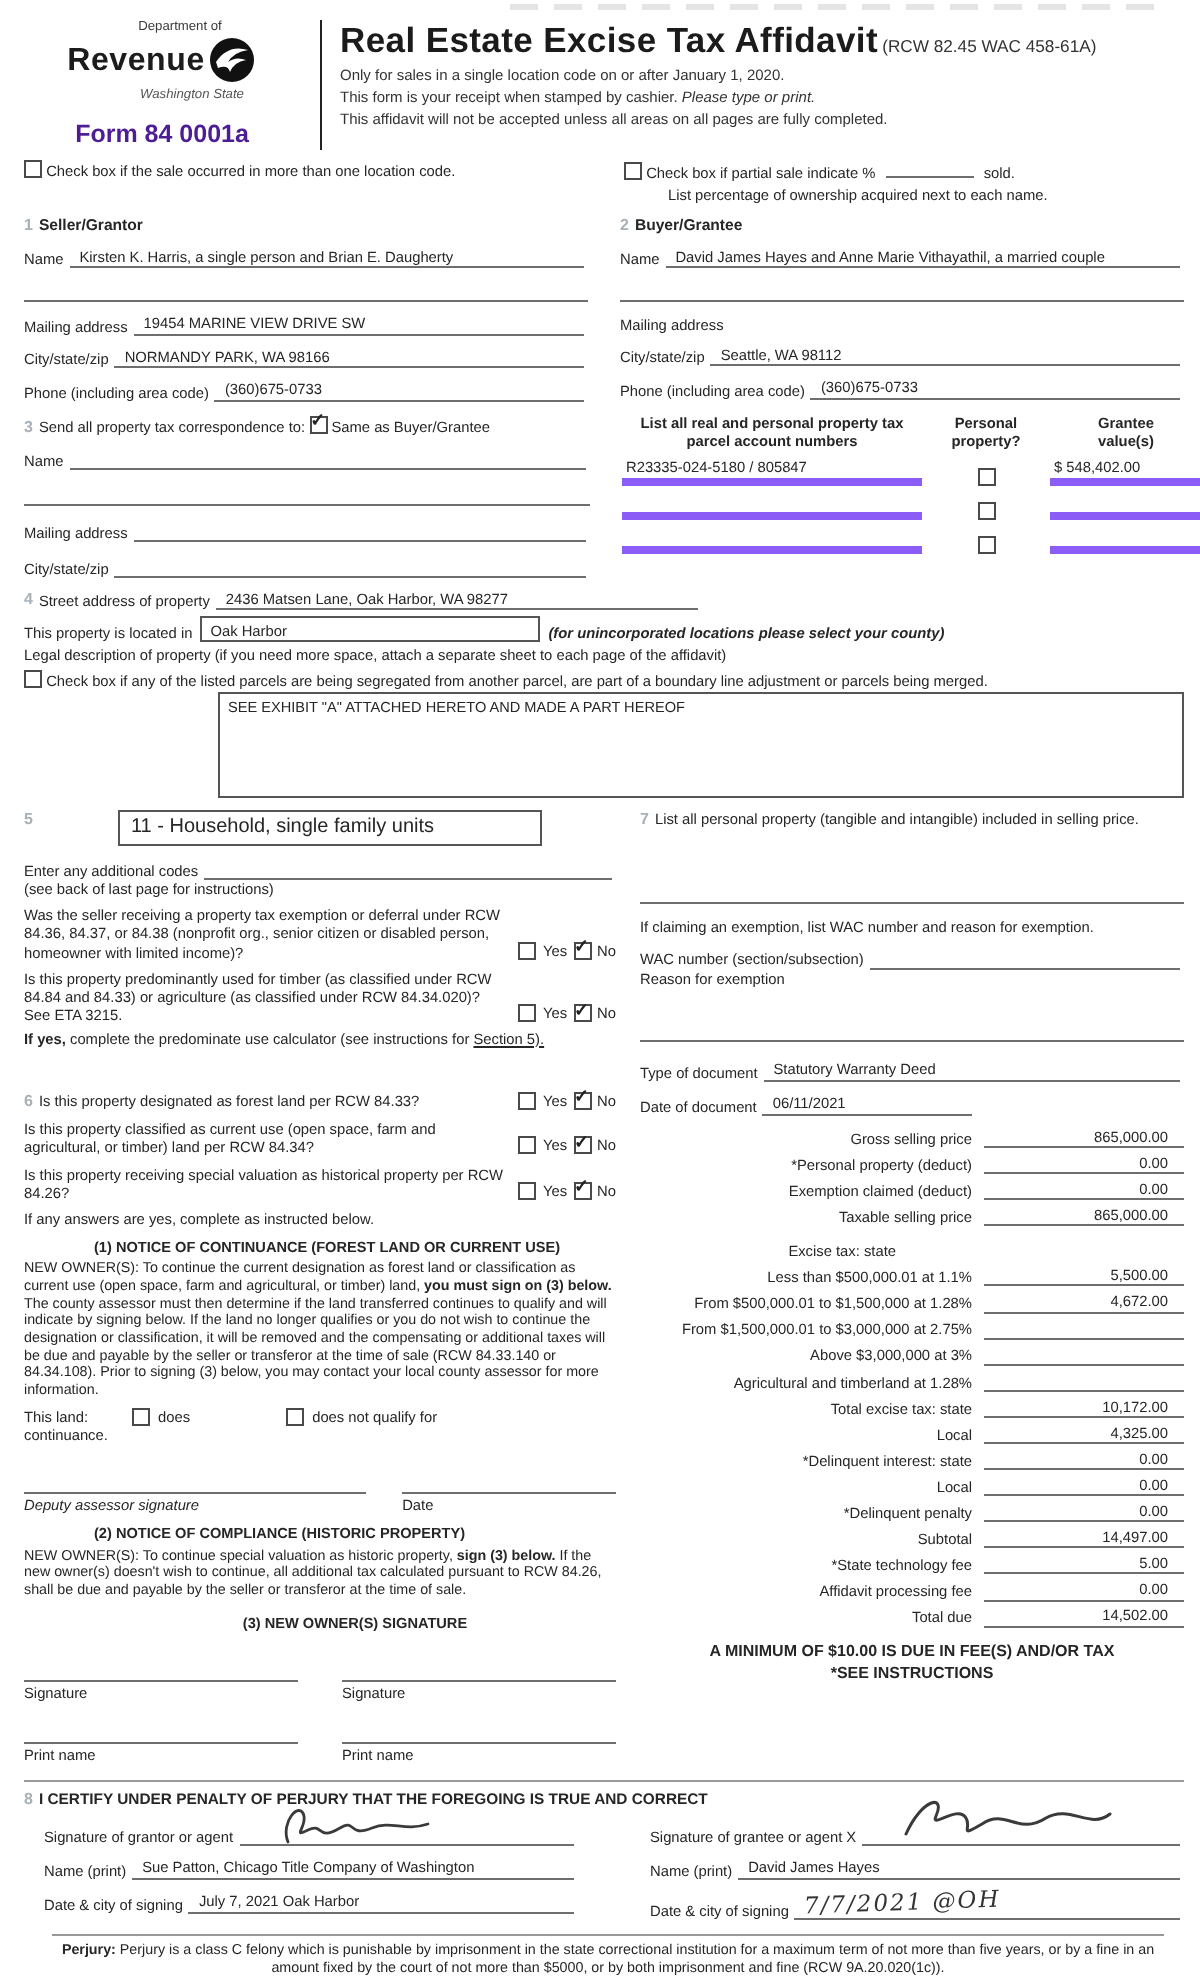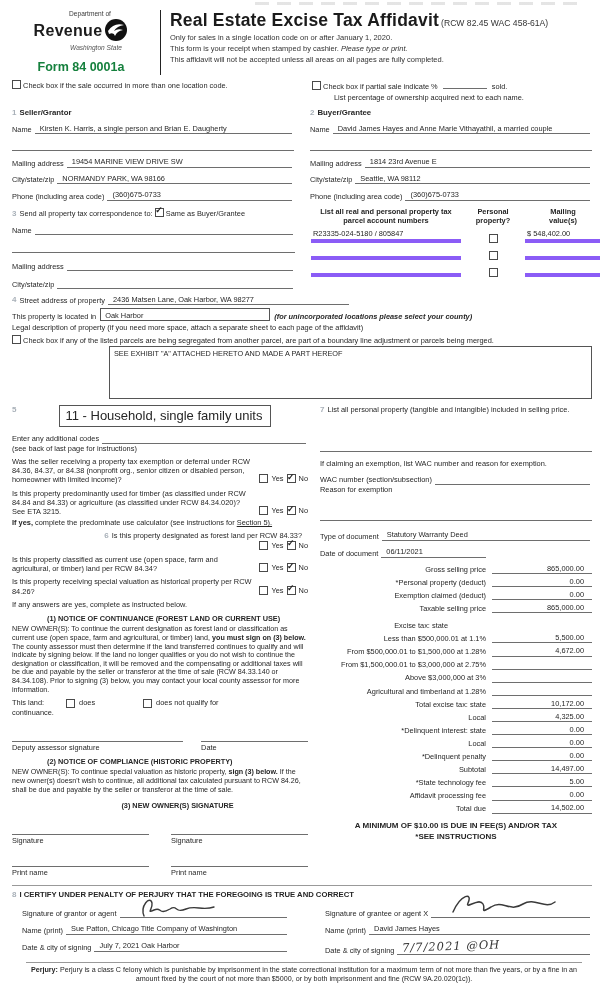--- a/index.html
+++ b/index.html
@@ -9,21 +9,21 @@
   .f{display:flex;}
   .artifact{position:absolute;top:2px;left:255px;width:330px;height:3px;opacity:.55;
     background:repeating-linear-gradient(90deg,#cfcfcf 0 14px,transparent 14px 22px);}
   
   .hdr{align-items:stretch;margin-top:4px;}
   .logoblk{width:138px;text-align:center;}
   .dept{font-size:6.6px;color:#3a3a3a;margin-left:18px;}
   .revrow{justify-content:center;align-items:center;gap:2px;}
   .revword{font-size:16px;font-weight:bold;letter-spacing:.3px;color:#1c1c1c;}
   .wastate{font-size:6.6px;color:#555;font-style:italic;margin-left:30px;}
-  .formnum{font-size:12.5px;font-weight:bold;margin-top:7px;color:#15803d;}
+  .formnum{font-size:12.5px;font-weight:bold;margin-top:7px;color:#4c1d95;}
   .vline{border-left:1.6px solid #222;margin:0 9px 0 10px;}
   .titleblk{flex:1;}
   .title{font-size:17.5px;font-weight:bold;color:#1b1b1b;letter-spacing:.2px;}
   .titlesuf{font-size:8.6px;color:#333;}
   .sub{font-size:7.5px;color:#333;margin-top:1.5px;}
   
   .cb{display:inline-block;width:7px;height:7px;border:1px solid #4a4a4a;background:#fff;
       vertical-align:-1px;position:relative;flex:none;}
   .cb.checked::after{content:"✓";position:absolute;left:-.5px;top:-3.5px;font-size:9px;font-weight:bold;color:#222;}
   .fill{flex:1;border-bottom:1px solid #6e6e6e;margin:0 2px 0 3px;position:relative;min-height:10px;}
@@ -52,21 +52,21 @@
   .pcell{border-bottom:4px solid #8b5cf6;position:relative;}
   
   .locbox{border:1px solid #555;width:168px;height:11px;position:relative;margin:0 4px;}
   .locbox .v{position:absolute;left:4px;bottom:0;}
   .legalbox{border:1px solid #555;height:46px;margin:1px 0 0 97px;padding:2.5px 4px;font-size:7.3px;}
   .bi{font-weight:bold;font-style:italic;}
   
   .cols{gap:12px;margin-top:6px;}
   .lcol{width:296px;flex:none;}
   .rcol{flex:1;min-width:0;}
-  .codebox{border:1px solid #555;width:200px;padding:2px 5px;margin-left:40px;font-size:13px;}
+  .codebox{border:1px solid #555;width:200px;padding:2px 5px;margin-left:40px;font-size:10px;}
   .q{align-items:flex-end;margin-top:4px;}
   .qt{flex:1;padding-right:6px;}
   .yn{white-space:nowrap;flex:none;display:flex;align-items:center;gap:3px;padding-bottom:1px;}
   .body{font-size:7.15px;line-height:1.21;margin-top:2px;text-align:left;}
   .ntitle{font-weight:bold;font-size:7.3px;margin-top:5px;padding-left:35px;}
   .center{text-align:center;}
   .sig2{gap:22px;margin-top:14px;}
   .sigstack{flex:1;}
   .siglab{margin-top:1px;}
   
@@ -172,23 +172,20 @@
         <div class="sectitle"><span class="secnum">2</span><span>Buyer/Grantee</span></div>
         <div class="frow f">
             <span class="lbl">Name</span>
           <span class="fill">
               <span class="v">David James Hayes and Anne Marie Vithayathil, a married couple</span>
             </span>
           </div>
         <div class="uline" style="margin-top:6px;"></div>
         <div class="frow f">
             <span class="lbl">Mailing address</span>
-          <span class="fill">
-              <span class="v">1814 23rd Avenue E</span>
-            </span>
           </div>
         <div class="frow f">
             <span class="lbl">City/state/zip</span>
           <span class="fill">
               <span class="v">Seattle, WA 98112</span>
             </span>
           </div>
         <div class="frow f">
             <span class="lbl">Phone (including area code)</span>
           <span class="fill">
@@ -238,21 +235,21 @@
               <span class="cb"></span>
             </div>
           <div class="prow f" style="justify-content:center;">
               <span class="cb"></span>
             </div>
           <div class="prow f" style="justify-content:center;">
               <span class="cb"></span>
             </div>
         </div>
         <div class="asscol">
-          <div class="parhead"><span>Mailing</span><br><span>value(s)</span></div>
+          <div class="parhead"><span>Grantee</span><br><span>value(s)</span></div>
           <div class="prow f">
               <span class="pcell" style="flex:1;">
                 <span class="v" style="position:absolute;left:2px;bottom:0;white-space:nowrap;">$ 548,402.00</span>
               </span>
             </div>
           <div class="prow f">
               <span class="pcell" style="flex:1;"></span>
             </div>
           <div class="prow f">
               <span class="pcell" style="flex:1;"></span>
@@ -310,21 +307,21 @@
           <span class="yn">
               <span class="cb"></span>
               <span>Yes</span>
             <span class="cb checked"></span>
               <span>No</span>
             </span>
         </div>
         <div style="margin-top:2px;">
           <span class="bold">If yes,</span><span> complete the predominate use calculator (see instructions for </span><span class="u">Section 5).</span>
         </div>
-        <div class="q f" style="margin-top:3px;flex-direction:column;">
+        <div class="q f" style="margin-top:22px;">
           <span class="qt"><span class="secnum">6</span><span>Is this property designated as forest land per RCW 84.33?</span></span>
           <span class="yn">
               <span class="cb"></span>
               <span>Yes</span>
             <span class="cb checked"></span>
               <span>No</span>
             </span>
         </div>
         <div class="q f">
           <span class="qt">Is this property classified as current use (open space, farm and agricultural, or timber) land per RCW 84.34?</span>
@@ -353,21 +350,21 @@
           <span>This land:</span>
           <span style="width:14px;"></span>
           <span class="cb"></span>
           <span>does</span>
           <span style="width:40px;"></span>
           <span class="cb"></span>
           <span>does not qualify for</span>
         </div>
         <div>continuance.</div>
         <div class="f" style="gap:18px;margin-top:14px;">
-          <div style="flex:1.6;">
+          <div style="flex:1.6;font-style:italic;">
             <div class="uline"></div>
             <div class="siglab">Deputy assessor signature</div>
           </div>
           <div style="flex:1;">
             <div class="uline"></div>
             <div class="siglab">Date</div>
           </div>
         </div>
         <div class="ntitle">(2) NOTICE OF COMPLIANCE (HISTORIC PROPERTY)</div>
         <div class="body">

